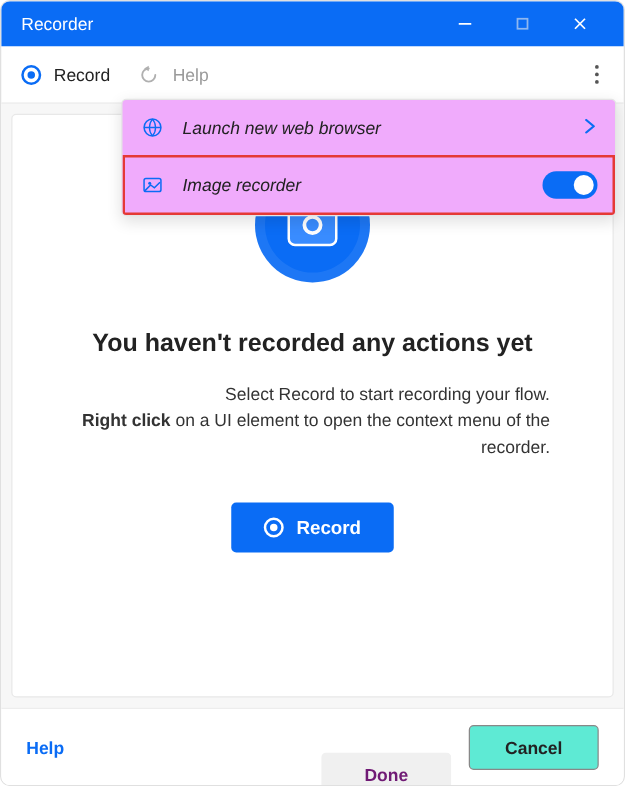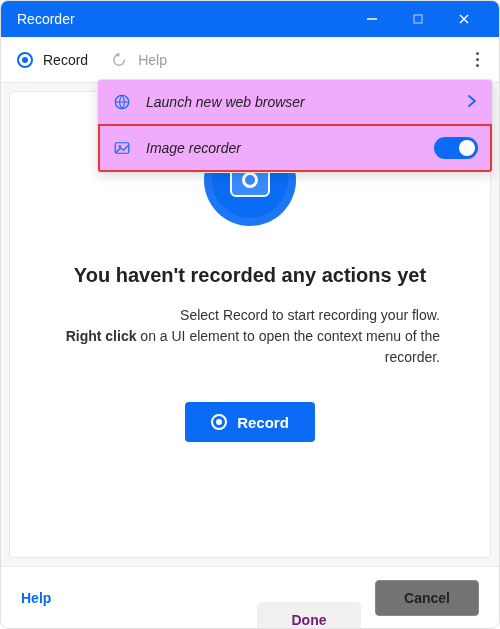--- a/index.html
+++ b/index.html
@@ -94,21 +94,21 @@
       height: 62px; border-top: 1px solid #e8e8e8; display: flex; align-items: center;
       padding: 0 20px; gap: 14px; background: #fff;
     }
     .help-link { color: #0a6cf5; font-size: 14px; font-weight: 600; }
     .footer .spacer { flex: 1; }
     .fbtn {
       height: 36px; min-width: 104px; border-radius: 4px; font-size: 14px; font-weight: 600;
       display: flex; align-items: center; justify-content: center; border: 1px solid transparent;
     }
     .fbtn.done { background: #f0f0f0; color: #701a75; margin-top: 44px; }
-    .fbtn.cancel { background: #737373; color: #222; border: 1px solid #888; }
+    .fbtn.cancel { background: #5eead4; color: #222; border: 1px solid #888; }
   </style>
 </head>
 <body>
 
 <div class="window">
 
   <div class="titlebar">
     <div class="title">Recorder</div>
     <div class="win-controls">
       <div class="win-btn">

